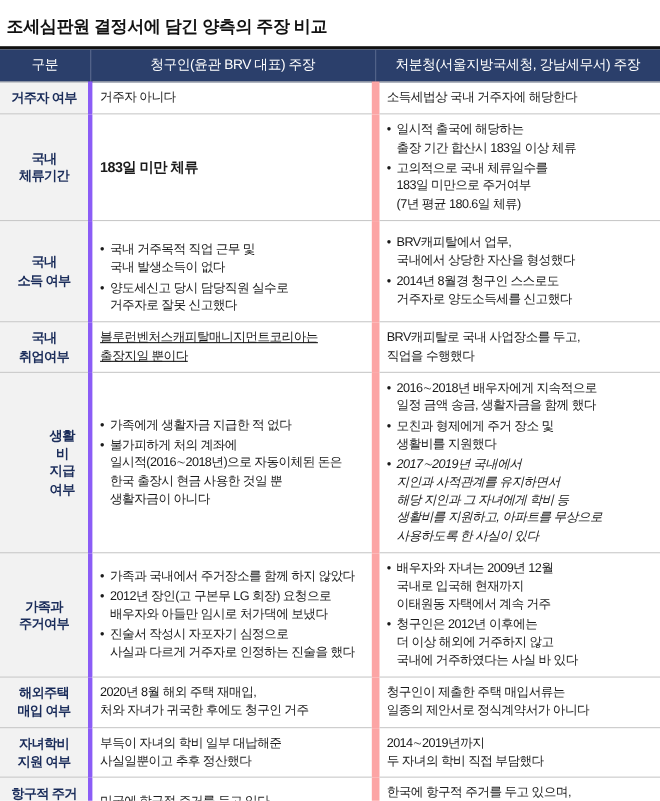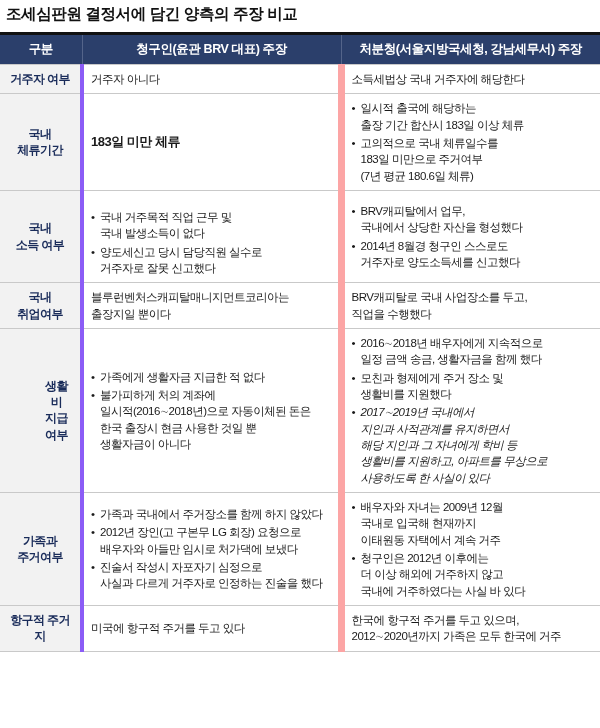--- a/index.html
+++ b/index.html
@@ -17,21 +17,21 @@
   .page {
     position: relative;
     width: 600px;
     height: 728px;
     box-sizing: border-box;
   }
   .title {
     font-size: 15.5px;
     font-weight: bold;
     color: #111111;
-    padding: 4px 6px 7px 6px;
+    padding: 14px 6px 7px 6px;
     letter-spacing: -0.4px;
     white-space: nowrap;
   }
   .title-rule {
     height: 3px;
     background: #111111;
     margin: 0 0 0 0;
   }
   table.cmp {
     width: 600px;
@@ -41,21 +41,21 @@
   table.cmp td, table.cmp th {
     border-bottom: 1px solid #c9c9c9;
     vertical-align: middle;
     padding: 6px 7px;
     box-sizing: border-box;
   }
   thead th {
     background: #2b3f6b;
     color: #ffffff;
     font-size: 12.5px;
-    font-weight: bold;
+    font-weight: normal;
     letter-spacing: -0.4px;
     border-bottom: none;
     padding: 7px 4px;
     text-align: center;
   }
   thead th.sep {
     border-left: 1px solid #54648a;
   }
   col.c1 { width: 82px; }
   col.c2 { width: 259px; }
@@ -167,21 +167,21 @@
 국내에서 상당한 자산을 형성했다</li>
               <li style="white-space: pre-line;">2014년 8월경 청구인 스스로도
 거주자로 양도소득세를 신고했다</li>
             </ul>
           </td>
         </tr>
         <tr>
           <td class="label" style="white-space: pre-line;">국내
 취업여부</td>
           <td class="cell mid">
-            <div class="plain" style="white-space: pre-line;">블루런벤처스캐피탈매니지먼트코리아는
+            <div class="plain" style="white-space: pre-line; text-decoration: underline;">블루런벤처스캐피탈매니지먼트코리아는
 출장지일 뿐이다</div>
           </td>
           <td class="cell">
             <div class="plain" style="white-space: pre-line;">BRV캐피탈로 국내 사업장소를 두고,
 직업을 수행했다</div>
           </td>
         </tr>
         <tr>
           <td class="label" style="white-space: pre-line; padding-left: 40px;">생활비
 지급여부</td>
@@ -225,20 +225,44 @@
               <li style="white-space: pre-line;">배우자와 자녀는 2009년 12월
 국내로 입국해 현재까지
 이태원동 자택에서 계속 거주</li>
               <li style="white-space: pre-line;">청구인은 2012년 이후에는
 더 이상 해외에 거주하지 않고
 국내에 거주하였다는 사실 바 있다</li>
             </ul>
           </td>
         </tr>
         <tr>
+          <td class="label" style="white-space: pre-line;">해외주택
+매입 여부</td>
+          <td class="cell mid">
+            <div class="plain" style="white-space: pre-line;">2020년 8월 해외 주택 재매입,
+처와 자녀가 귀국한 후에도 청구인 거주</div>
+          </td>
+          <td class="cell">
+            <div class="plain" style="white-space: pre-line;">청구인이 제출한 주택 매입서류는
+일종의 제안서로 정식계약서가 아니다</div>
+          </td>
+        </tr>
+        <tr>
+          <td class="label" style="white-space: pre-line;">자녀학비
+지원 여부</td>
+          <td class="cell mid">
+            <div class="plain" style="white-space: pre-line;">부득이 자녀의 학비 일부 대납해준
+사실일뿐이고 추후 정산했다</div>
+          </td>
+          <td class="cell">
+            <div class="plain" style="white-space: pre-line;">2014∼2019년까지
+두 자녀의 학비 직접 부담했다</div>
+          </td>
+        </tr>
+        <tr>
           <td class="label" style="white-space: pre-line;">항구적 주거지</td>
           <td class="cell mid">
             <div class="plain" style="white-space: pre-line;">미국에 항구적 주거를 두고 있다</div>
           </td>
           <td class="cell">
             <div class="plain" style="white-space: pre-line;">한국에 항구적 주거를 두고 있으며,
 2012∼2020년까지 가족은 모두 한국에 거주</div>
           </td>
         </tr>
       </tbody>

